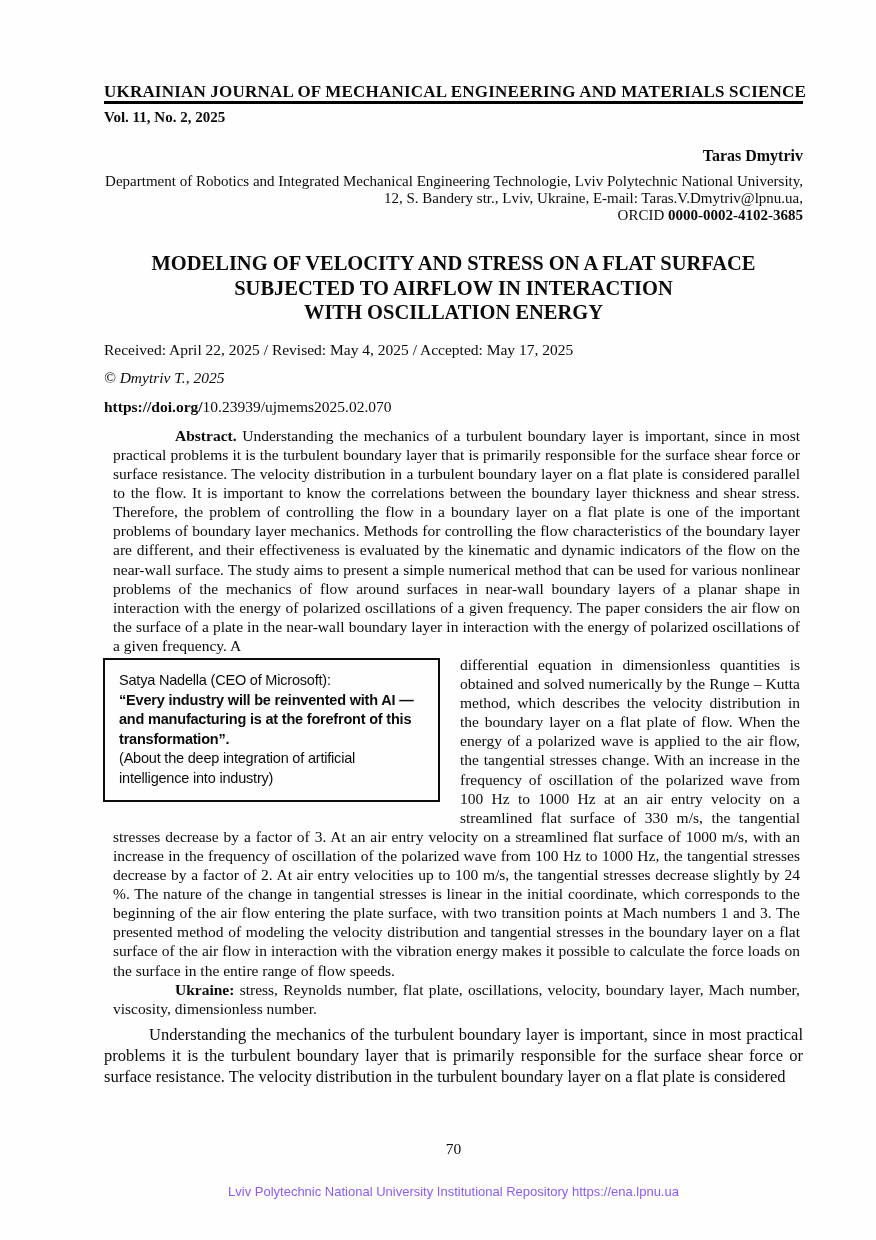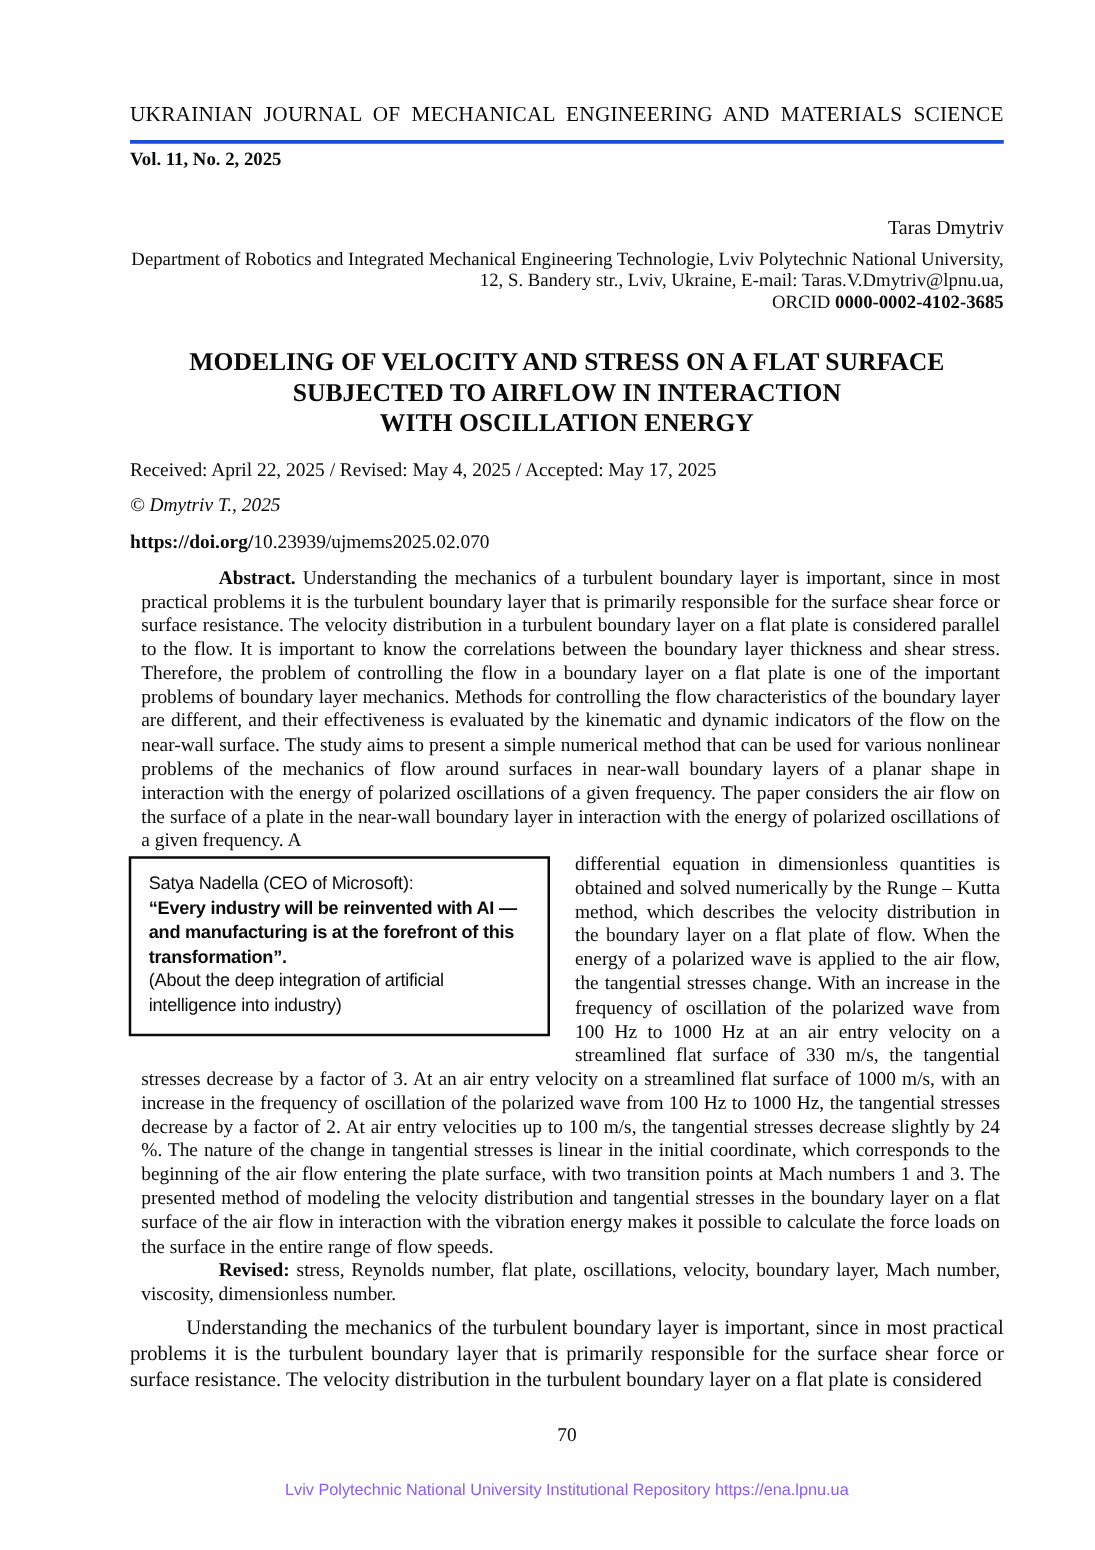--- a/index.html
+++ b/index.html
@@ -12,41 +12,41 @@
     background: #fefefe;
     color: #0b0b0b;
     font-family: "Liberation Serif", "DejaVu Serif", serif;
     overflow: hidden;
   }
   .content {
     padding: 82px 73px 0 104px;
   }
   
   .journal-name {
-    font-weight: normal;
+    font-weight: bold;
     font-size: 17px;
     line-height: 19px;
     letter-spacing: 0.2px;
     text-align: justify;
     text-align-last: justify;
-    padding-bottom: 11px;
-    border-bottom: 3px solid #1d4ed8;
+    padding-bottom: 0;
+    border-bottom: 3px solid #000000;
     white-space: nowrap;
   }
   .journal-issue {
     font-weight: bold;
     font-size: 15px;
     line-height: 18px;
     margin-top: 4px;
   }
   
   .author-name {
-    margin-top: 36px;
+    margin-top: 20px;
     text-align: right;
-    font-weight: normal;
+    font-weight: bold;
     font-size: 16px;
     line-height: 19px;
   }
   .affiliation {
     margin-top: 8px;
     text-align: right;
     font-size: 15px;
     line-height: 16.8px;
   }
   .orcid-number { font-weight: bold; }
@@ -151,21 +151,21 @@
 
     <div class="abstract-wrap">
       <div class="abstract-p1"><span class="abstract-label">Abstract.</span><span> Understanding the mechanics of a turbulent boundary layer is important, since in most practical problems it is the turbulent boundary layer that is primarily responsible for the surface shear force or surface resistance. The velocity distribution in a turbulent boundary layer on a flat plate is considered parallel to the flow. It is important to know the correlations between the boundary layer thickness and shear stress. Therefore, the problem of controlling the flow in a boundary layer on a flat plate is one of the important problems of boundary layer mechanics. Methods for controlling the flow characteristics of the boundary layer are different, and their effectiveness is evaluated by the kinematic and dynamic indicators of the flow on the near-wall surface. The study aims to present a simple numerical method that can be used for various nonlinear problems of the mechanics of flow around surfaces in near-wall boundary layers of a planar shape in interaction with the energy of polarized oscillations of a given frequency. The paper considers the air flow on the surface of a plate in the near-wall boundary layer in interaction with the energy of polarized oscillations of a given frequency. A</span></div>
       <div class="abstract-p2">
         <div class="quote-box">
           <div>Satya Nadella (CEO of Microsoft):</div>
           <div class="quote-text">“Every industry will be reinvented with AI — and manufacturing is at the forefront of this transformation”.</div>
           <div>(About the deep integration of artificial intelligence into industry)</div>
         </div><span>differential equation in dimensionless quantities is obtained and solved numerically by the Runge – Kutta method, which describes the velocity distribution in the boundary layer on a flat plate of flow. When the energy of a polarized wave is applied to the air flow, the tangential stresses change. With an increase in the frequency of oscillation of the polarized wave from 100 Hz to 1000 Hz at an air entry velocity on a streamlined flat surface of 330 m/s, the tangential stresses decrease by a factor of 3. At an air entry velocity on a streamlined flat surface of 1000 m/s, with an increase in the frequency of oscillation of the polarized wave from 100 Hz to 1000 Hz, the tangential stresses decrease by a factor of 2. At air entry velocities up to 100 m/s, the tangential stresses decrease slightly by 24 %. The nature of the change in tangential stresses is linear in the initial coordinate, which corresponds to the beginning of the air flow entering the plate surface, with two transition points at Mach numbers 1 and 3. The presented method of modeling the velocity distribution and tangential stresses in the boundary layer on a flat surface of the air flow in interaction with the vibration energy makes it possible to calculate the force loads on the surface in the entire range of flow speeds.</span>
       </div>
-      <div class="keywords"><span class="keywords-label">Revised:</span><span> stress, Reynolds number, flat plate, oscillations, velocity, boundary layer, Mach number, viscosity, dimensionless number.</span></div>
+      <div class="keywords"><span class="keywords-label">Ukraine:</span><span> stress, Reynolds number, flat plate, oscillations, velocity, boundary layer, Mach number, viscosity, dimensionless number.</span></div>
     </div>
 
     <div class="intro-paragraph">Understanding the mechanics of the turbulent boundary layer is important, since in most practical problems it is the turbulent boundary layer that is primarily responsible for the surface shear force or surface resistance. The velocity distribution in the turbulent boundary layer on a flat plate is considered</div>
 
   </div>
 
   <div class="page-number">70</div>
   <div class="repo-footer"><span>Lviv Polytechnic National University Institutional Repository </span><span>https://ena.lpnu.ua</span></div>
 </div>
 

